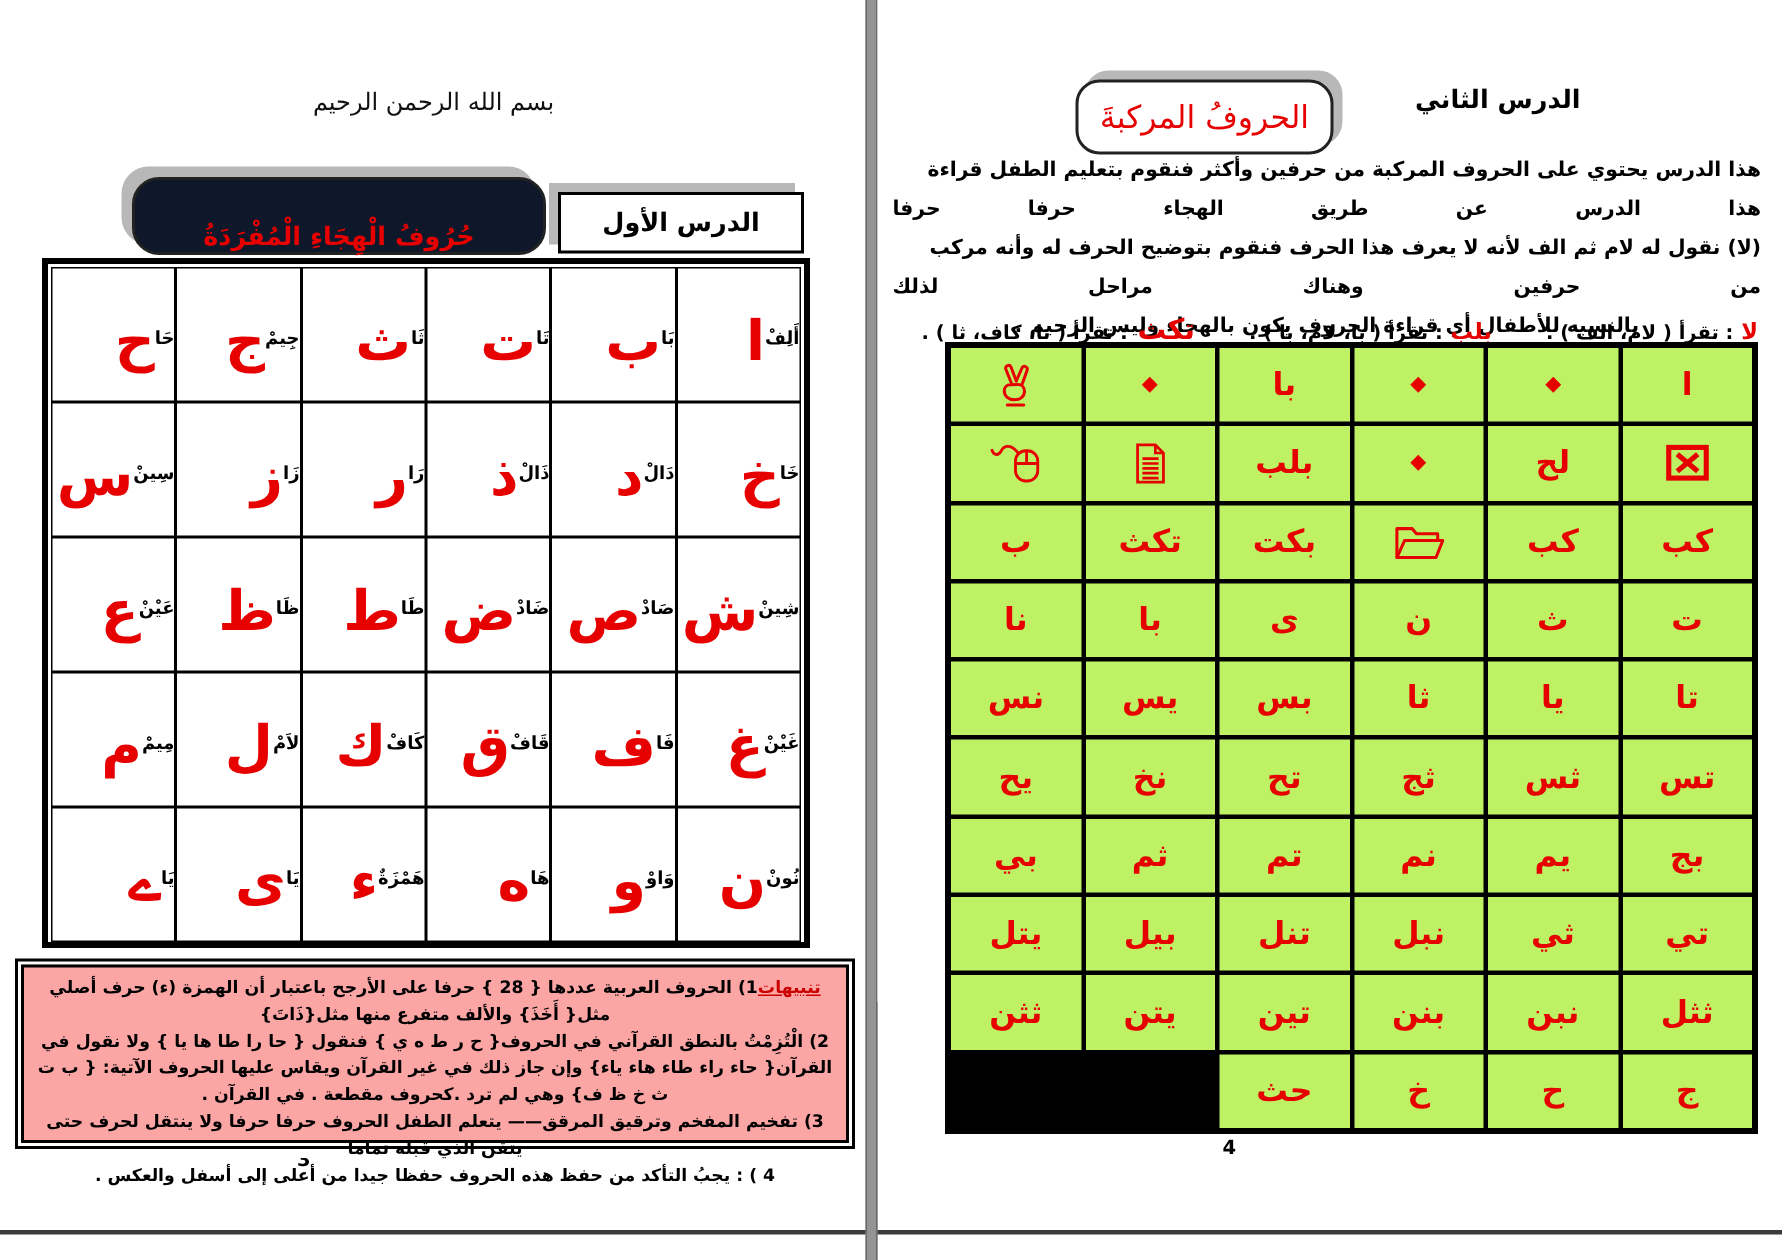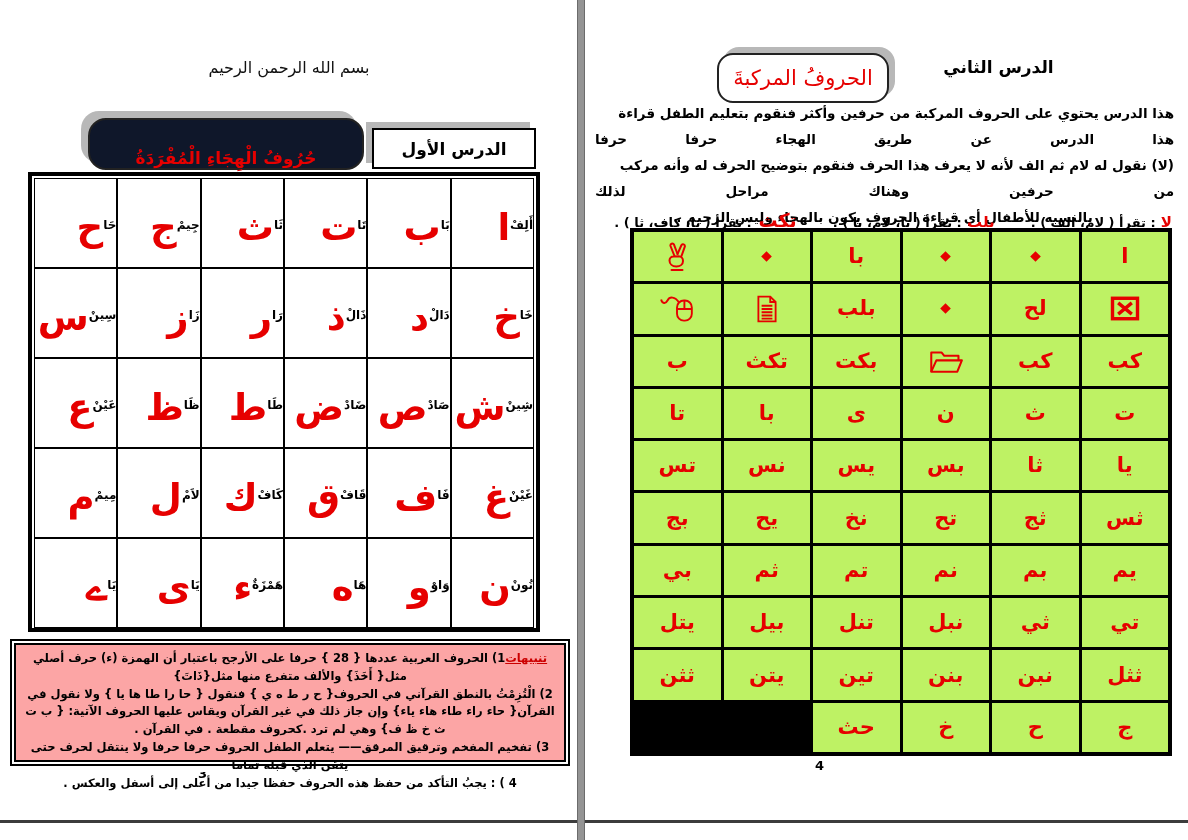--- a/index.html
+++ b/index.html
@@ -359,20 +359,23 @@
         <div class="gcell">
           <span class="gtxt">ن</span>
         </div>
         <div class="gcell">
           <span class="gtxt">ى</span>
         </div>
         <div class="gcell">
           <span class="gtxt">با</span>
         </div>
         <div class="gcell">
+          <span class="gtxt">نا</span>
+        </div>
+        <div class="gcell">
           <span class="gtxt">تا</span>
         </div>
         <div class="gcell">
           <span class="gtxt">يا</span>
         </div>
         <div class="gcell">
           <span class="gtxt">ثا</span>
         </div>
         <div class="gcell">
           <span class="gtxt">بس</span>
@@ -399,23 +402,20 @@
           <span class="gtxt">نخ</span>
         </div>
         <div class="gcell">
           <span class="gtxt">يح</span>
         </div>
         <div class="gcell">
           <span class="gtxt">بج</span>
         </div>
         <div class="gcell">
           <span class="gtxt">يم</span>
-        </div>
-        <div class="gcell">
-          <span class="gtxt">بم</span>
         </div>
         <div class="gcell">
           <span class="gtxt">نم</span>
         </div>
         <div class="gcell">
           <span class="gtxt">تم</span>
         </div>
         <div class="gcell">
           <span class="gtxt">ثم</span>
         </div>

